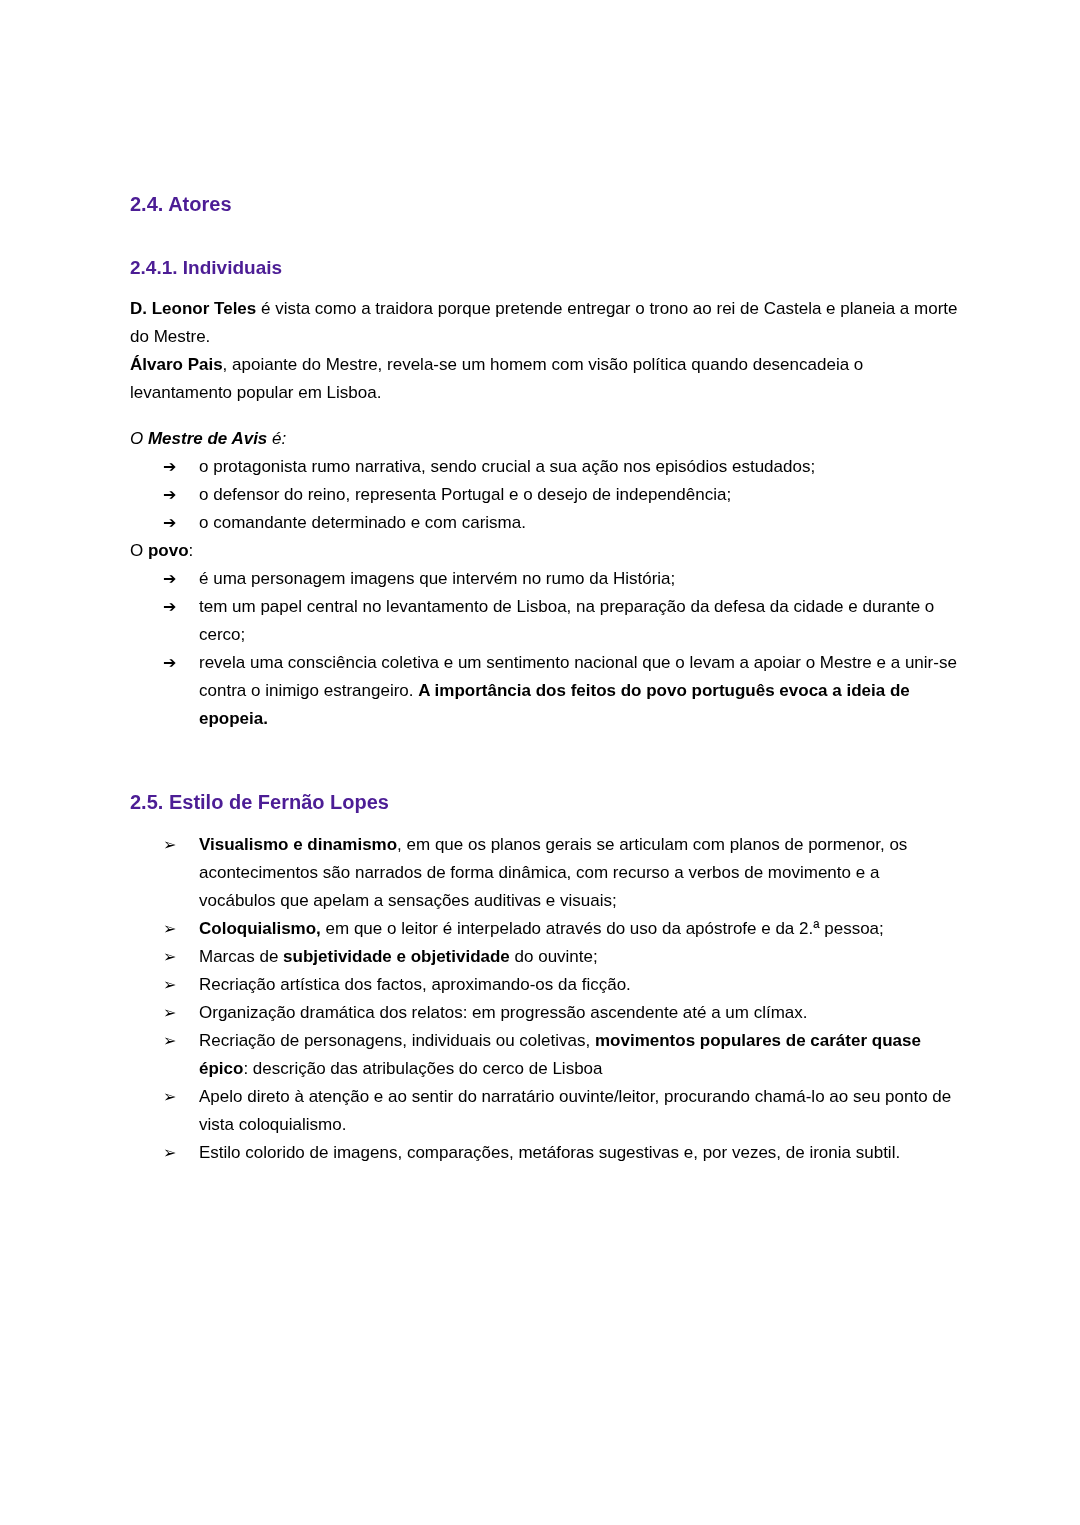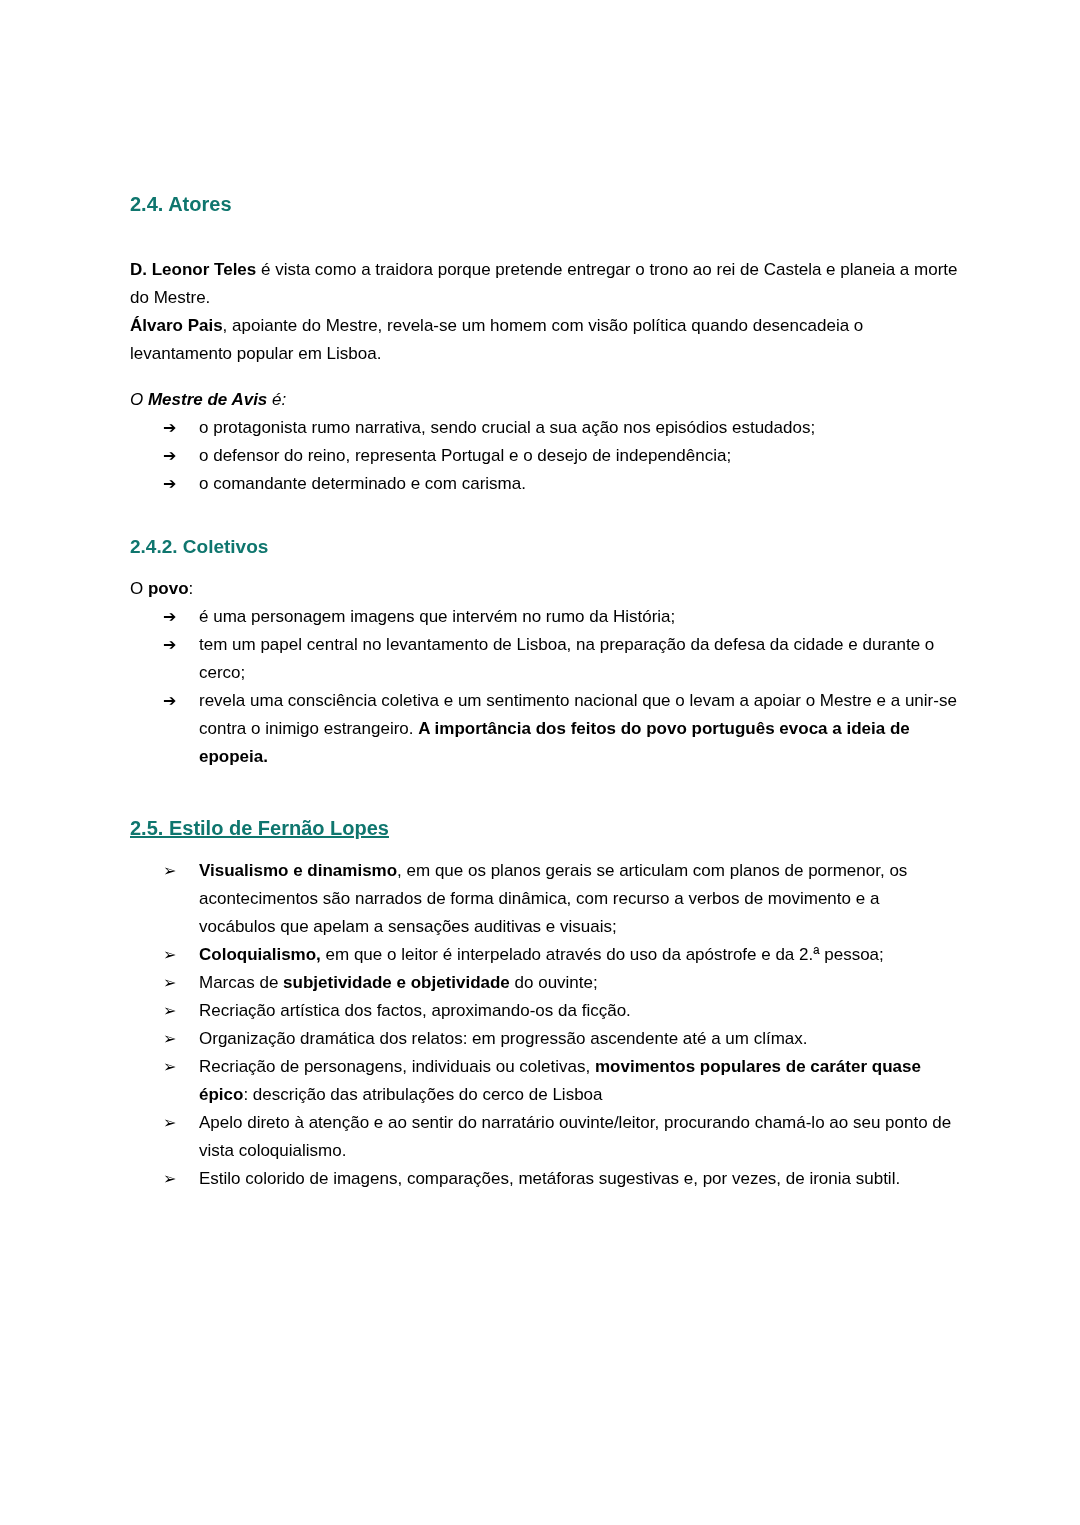--- a/index.html
+++ b/index.html
@@ -11,31 +11,31 @@
     font-size: 17px;
     line-height: 28px;
     color: #000000;
   }
   .doc {
     padding: 192px 120px 40px 130px;
     box-sizing: border-box;
     width: 1080px;
   }
   .hd {
-    color: #0f766e;
+    color: #4c1d95;
     font-weight: bold;
     font-size: 20px;
     line-height: 24px;
     margin: 0;
   }
   .hd-sub { font-size: 19px; }
   .hd-24  { margin-bottom: 40px; }
   .hd-241 { margin-bottom: 15px; }
   .hd-242 { margin-top: 37px; margin-bottom: 16px; }
-  .hd-25  { margin-top: 45px; margin-bottom: 17px; text-decoration: underline; }
+  .hd-25  { margin-top: 57px; margin-bottom: 17px; }
   p { margin: 0; }
   .lead-line { margin-top: 18px; font-style: italic; }
   .list { margin: 0; }
   .li {
     display: flex;
     padding-left: 33px;
   }
   .mk {
     flex: none;
     width: 36px;
@@ -45,41 +45,41 @@
   .tx { flex: 1; }
   b { font-weight: bold; }
 </style>
 </head>
 <body>
 
 <div class="doc">
 
   <h2 class="hd hd-24">2.4. Atores</h2>
 
+  <h3 class="hd hd-sub hd-241">2.4.1. Individuais</h3>
 
   <p><b>D. Leonor Teles</b><span> é vista como a traidora porque pretende entregar o trono ao rei de Castela e planeia a morte do Mestre.</span><br><b>Álvaro Pais</b><span>, apoiante do Mestre, revela-se um homem com visão política quando desencadeia o levantamento popular em Lisboa.</span></p>
 
   <p class="lead-line"><span>O </span><b>Mestre de Avis</b><span> é:</span></p>
 
   <div class="list">
     <div class="li">
       <span class="mk">➔</span>
       <span class="tx"><span>o protagonista rumo narrativa, sendo crucial a sua ação nos episódios estudados;</span><b></b><span></span></span>
     </div>
     <div class="li">
       <span class="mk">➔</span>
       <span class="tx"><span>o defensor do reino, representa Portugal e o desejo de independência;</span><b></b><span></span></span>
     </div>
     <div class="li">
       <span class="mk">➔</span>
       <span class="tx"><span>o comandante determinado e com carisma.</span><b></b><span></span></span>
     </div>
   </div>
 
-  <h3 class="hd hd-sub hd-242">2.4.2. Coletivos</h3>
 
   <p><span>O </span><b>povo</b><span>:</span></p>
 
   <div class="list">
     <div class="li">
       <span class="mk">➔</span>
       <span class="tx"><span>é uma personagem imagens que intervém no rumo da História;</span><b></b><span></span></span>
     </div>
     <div class="li">
       <span class="mk">➔</span>

